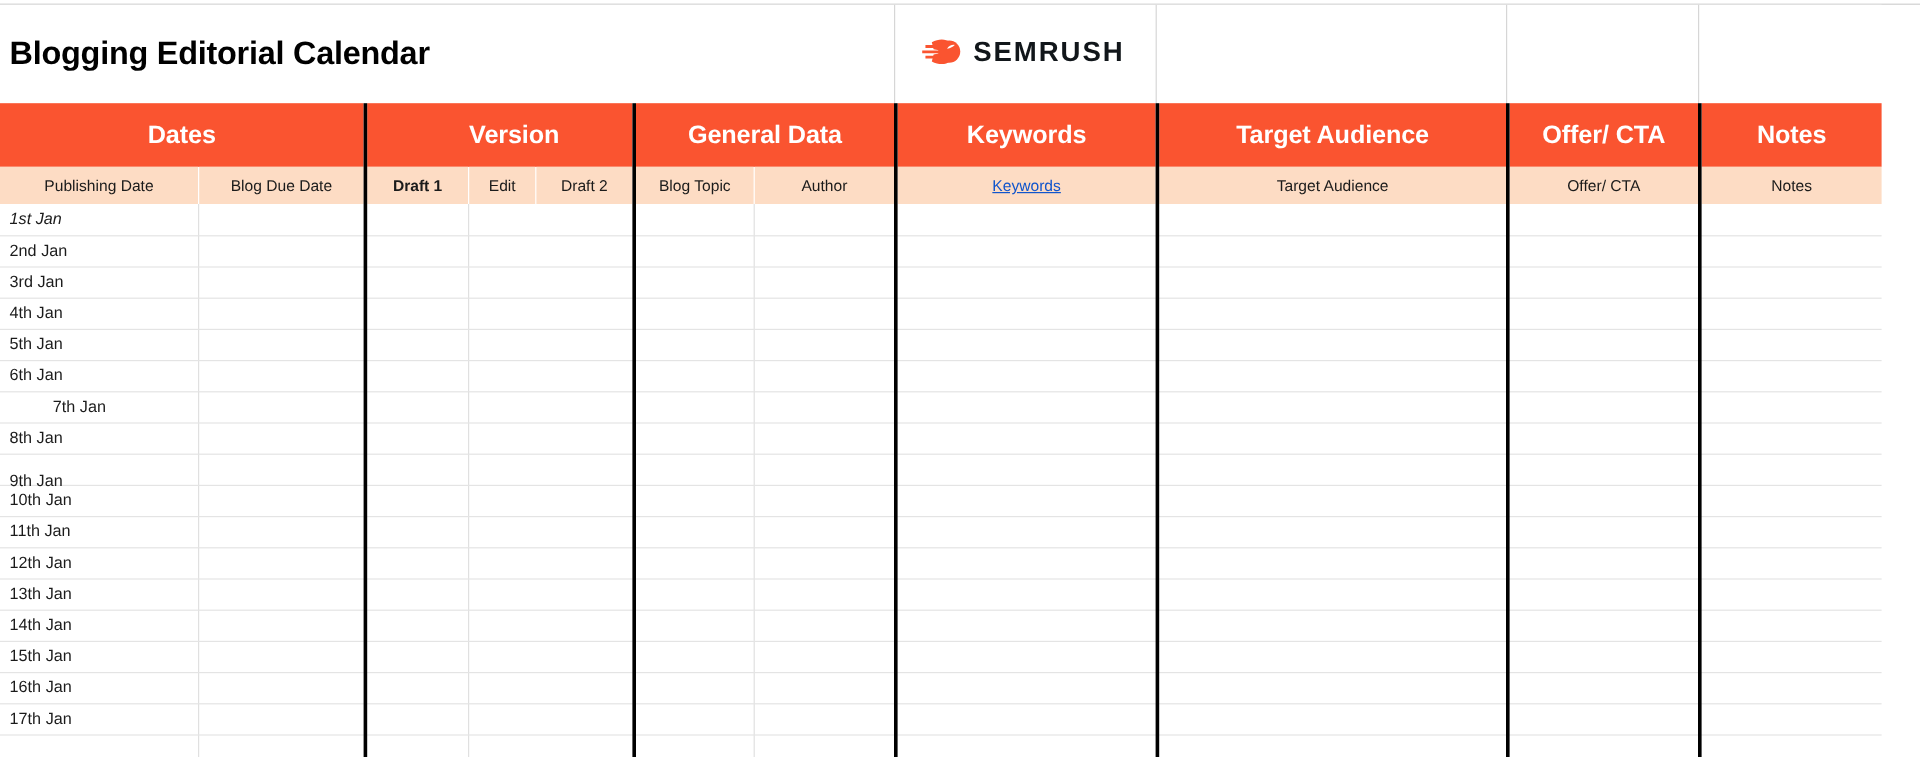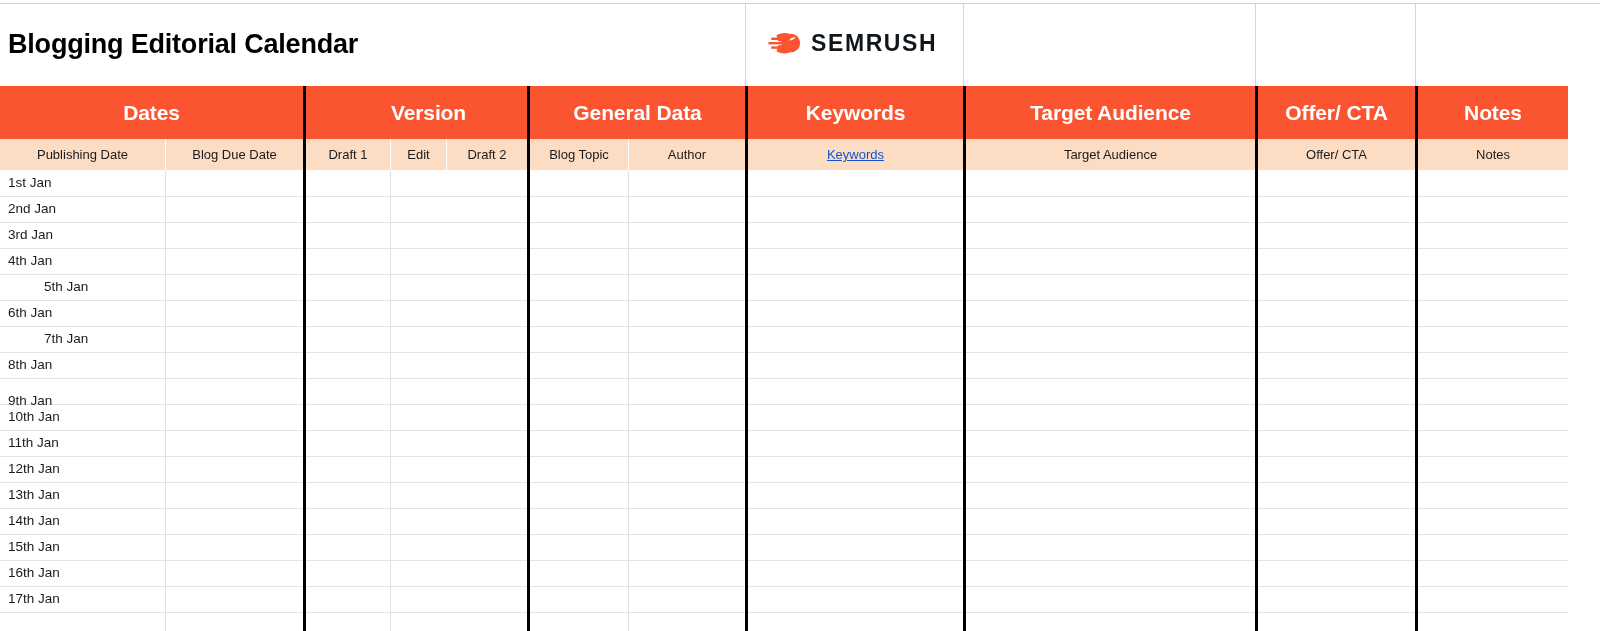--- a/index.html
+++ b/index.html
@@ -202,47 +202,47 @@
         <div class="gcell" style="left: 306px; width: 221px; padding-left: 24px;">Version</div>
         <div class="gcell" style="left: 530px; width: 215px;">General Data</div>
         <div class="gcell" style="left: 748px; width: 215px;">Keywords</div>
         <div class="gcell" style="left: 966px; width: 289px;">Target Audience</div>
         <div class="gcell" style="left: 1258px; width: 157px;">Offer/ CTA</div>
         <div class="gcell" style="left: 1418px; width: 150px;">Notes</div>
       </div>
     <div class="row-sub-head" id="sub-head-row">
         <div class="scell" style="left: 166px; width: 137px;">Blog Due Date</div>
         <div class="scell" style="left: 0px; width: 165px;">Publishing Date</div>
-        <div class="scell" style="left: 306px; width: 84px;">Draft 1</div>
+        <div class="scell" style="left: 306px; width: 84px; font-weight: bold;">Draft 1</div>
         <div class="scell" style="left: 391px; width: 55px;">Edit</div>
         <div class="scell" style="left: 447px; width: 80px;">Draft 2</div>
         <div class="scell" style="left: 530px; width: 98px;">Blog Topic</div>
         <div class="scell" style="left: 629px; width: 116px;">Author</div>
         <div class="scell" style="left: 748px; width: 215px;">
           <a href="#">Keywords</a>
         </div>
         <div class="scell" style="left: 966px; width: 289px;">Target Audience</div>
         <div class="scell" style="left: 1258px; width: 157px;">Offer/ CTA</div>
         <div class="scell" style="left: 1418px; width: 150px;">Notes</div>
       </div>
 
     <div class="body-area" id="body-area">
         <div class="vline" style="left: 165px;"></div>
         <div class="vline" style="left: 390px;"></div>
         <div class="vline" style="left: 628px;"></div>
         <div class="hline" style="top: 26px;"></div>
-        <div class="datecell" style="top: 0px;">1st Jan</div>
+        <div class="datecell" style="top: 0px; font-style: italic;">1st Jan</div>
         <div class="hline" style="top: 52px;"></div>
         <div class="datecell" style="top: 26px;">2nd Jan</div>
         <div class="hline" style="top: 78px;"></div>
         <div class="datecell" style="top: 52px;">3rd Jan</div>
         <div class="hline" style="top: 104px;"></div>
         <div class="datecell" style="top: 78px;">4th Jan</div>
         <div class="hline" style="top: 130px;"></div>
-        <div class="datecell" style="top: 104px; margin-left: 36px;">5th Jan</div>
+        <div class="datecell" style="top: 104px;">5th Jan</div>
         <div class="hline" style="top: 156px;"></div>
         <div class="datecell" style="top: 130px; text-align: right;">6th Jan</div>
         <div class="hline" style="top: 182px;"></div>
         <div class="datecell" style="top: 156px; margin-left: 36px;">7th Jan</div>
         <div class="hline" style="top: 208px;"></div>
         <div class="datecell" style="top: 182px;">8th Jan</div>
         <div class="hline" style="top: 234px;"></div>
         <div class="datecell" style="top: 208px; margin-top: 10px;">9th Jan</div>
         <div class="hline" style="top: 260px;"></div>
         <div class="datecell" style="top: 234px;">10th Jan</div>

